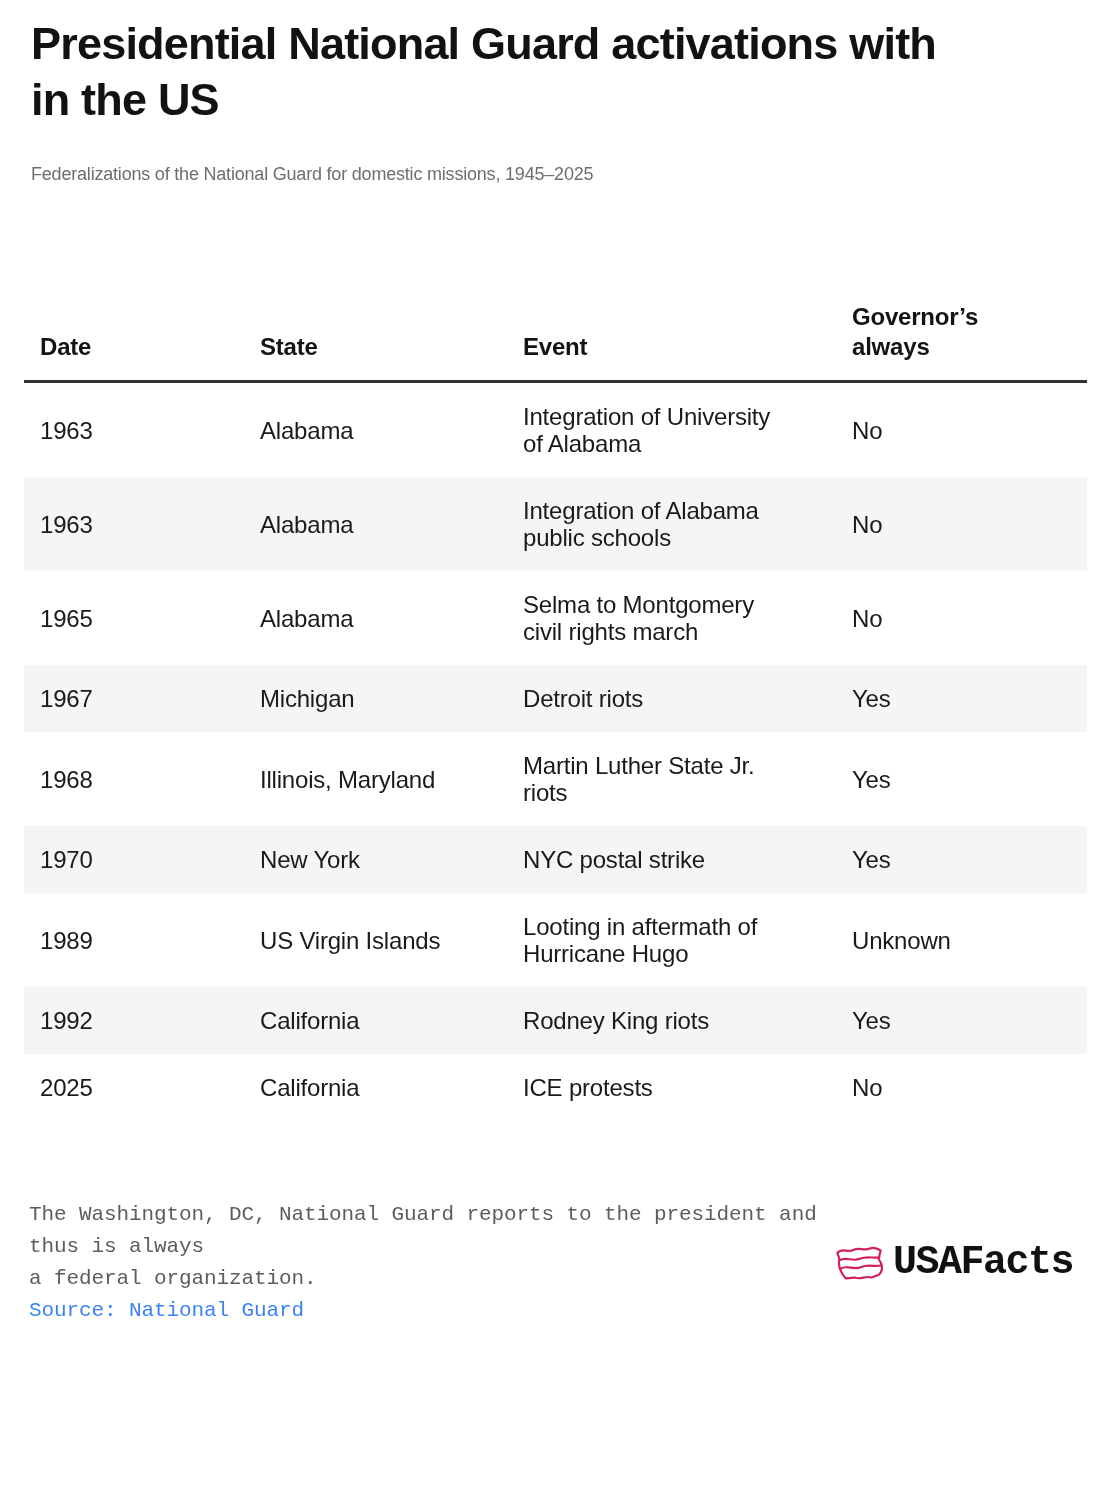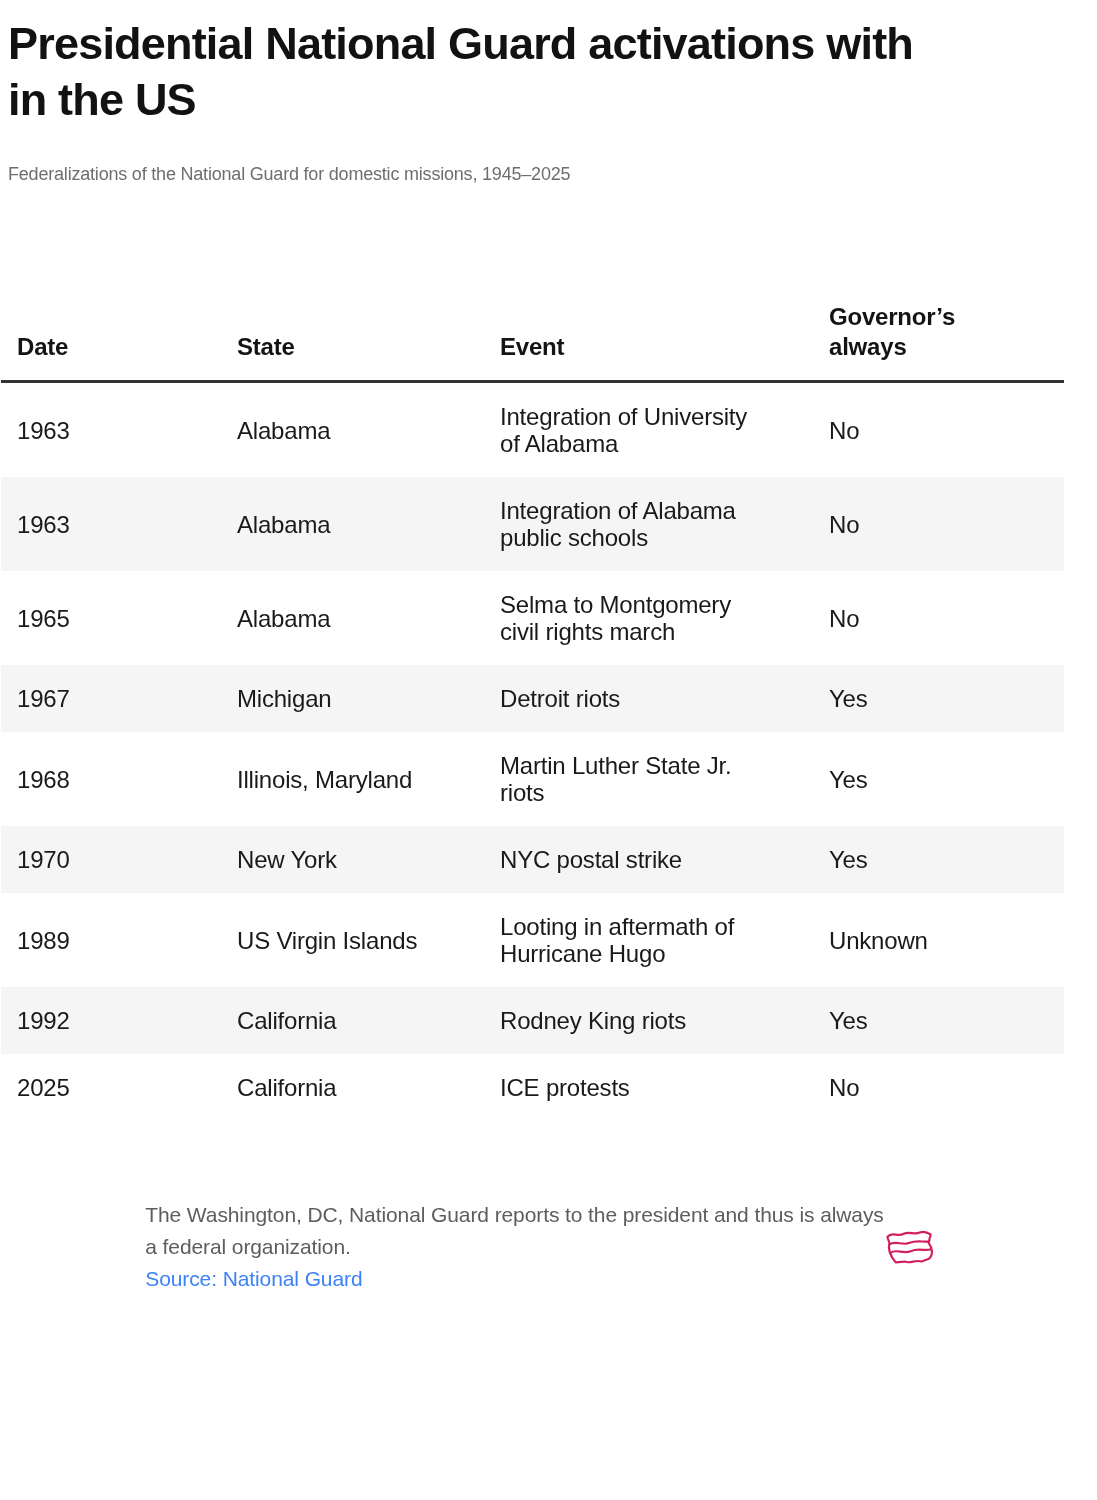--- a/index.html
+++ b/index.html
@@ -2,21 +2,21 @@
 <html><head>
 <meta charset="utf-8">
 <style>
   * { margin: 0; padding: 0; box-sizing: border-box; }
   html, body { background: #ffffff; }
   .page {
     width: 1097px;
     height: 1500px;
     background: #ffffff;
     font-family: "Liberation Sans", "DejaVu Sans", sans-serif;
-    padding: 16px 17px 0 1px;
+    padding: 16px 17px 0 24px;
     overflow: hidden;
     color: #161616;
   }
   .header { padding-left: 7px; padding-right: 7px; }
   .page-title {
     font-size: 45px;
     font-weight: 700;
     line-height: 56px;
     letter-spacing: -0.8px;
     color: #121212;
@@ -62,21 +62,22 @@
   th.col-date, td.cell-date { padding-left: 16px; }
   th.col-event, td.cell-event { padding-right: 30px; }
   td.cell-event { white-space: pre-line; }
   tbody tr:nth-child(even) { background: #f5f5f5; }
   .footer {
     margin-top: 78px;
     padding-left: 5px;
     padding-right: 5px;
     display: flex;
     align-items: center;
-    justify-content: center;
+    justify-content: space-between;
+    font-family: Liberation Mono, monospace;
   }
   .footnotes { max-width: 800px; }
   .footer-note {
     font-size: 21px;
     line-height: 32px;
     color: #5d5d5d;
     white-space: pre-line;
     letter-spacing: -0.1px;
   }
   .source-note {
@@ -197,16 +198,17 @@
       <div class="source-note">Source: National Guard</div>
     </div>
     <div class="logo">
       <span class="map-icon">
         <svg width="50" height="44" viewBox="0 0 60 52" fill="none" xmlns="http://www.w3.org/2000/svg">
           <path d="M4 14 C 10 7, 16 14, 23 10.5 C 31 6.5, 36 12, 43 8.5 C 48 6.5, 53 9, 56 11 L 53.5 21 C 58 27, 59.5 35, 54 40 L 45 43.5 C 38 40.5, 32 46.5, 25 43.5 L 14 44.5 C 8.5 38, 4.5 29, 6.5 21 Z" stroke="#d21f62" stroke-width="2.6" stroke-linecap="round" stroke-linejoin="round"></path>
           <path d="M6.5 23 C 14 17.5, 22 25, 31 21 C 40 17, 48 21, 54.5 19" stroke="#d21f62" stroke-width="2.6" stroke-linecap="round"></path>
           <path d="M7.5 33 C 15 27.5, 23 35, 32 31 C 41 27, 49 31, 55.5 29" stroke="#d21f62" stroke-width="2.6" stroke-linecap="round"></path>
         </svg>
       </span>
+      <span class="logo-wordmark">USAFacts</span>
     </div>
   </div>
 
 </div>
 
 </body></html>

